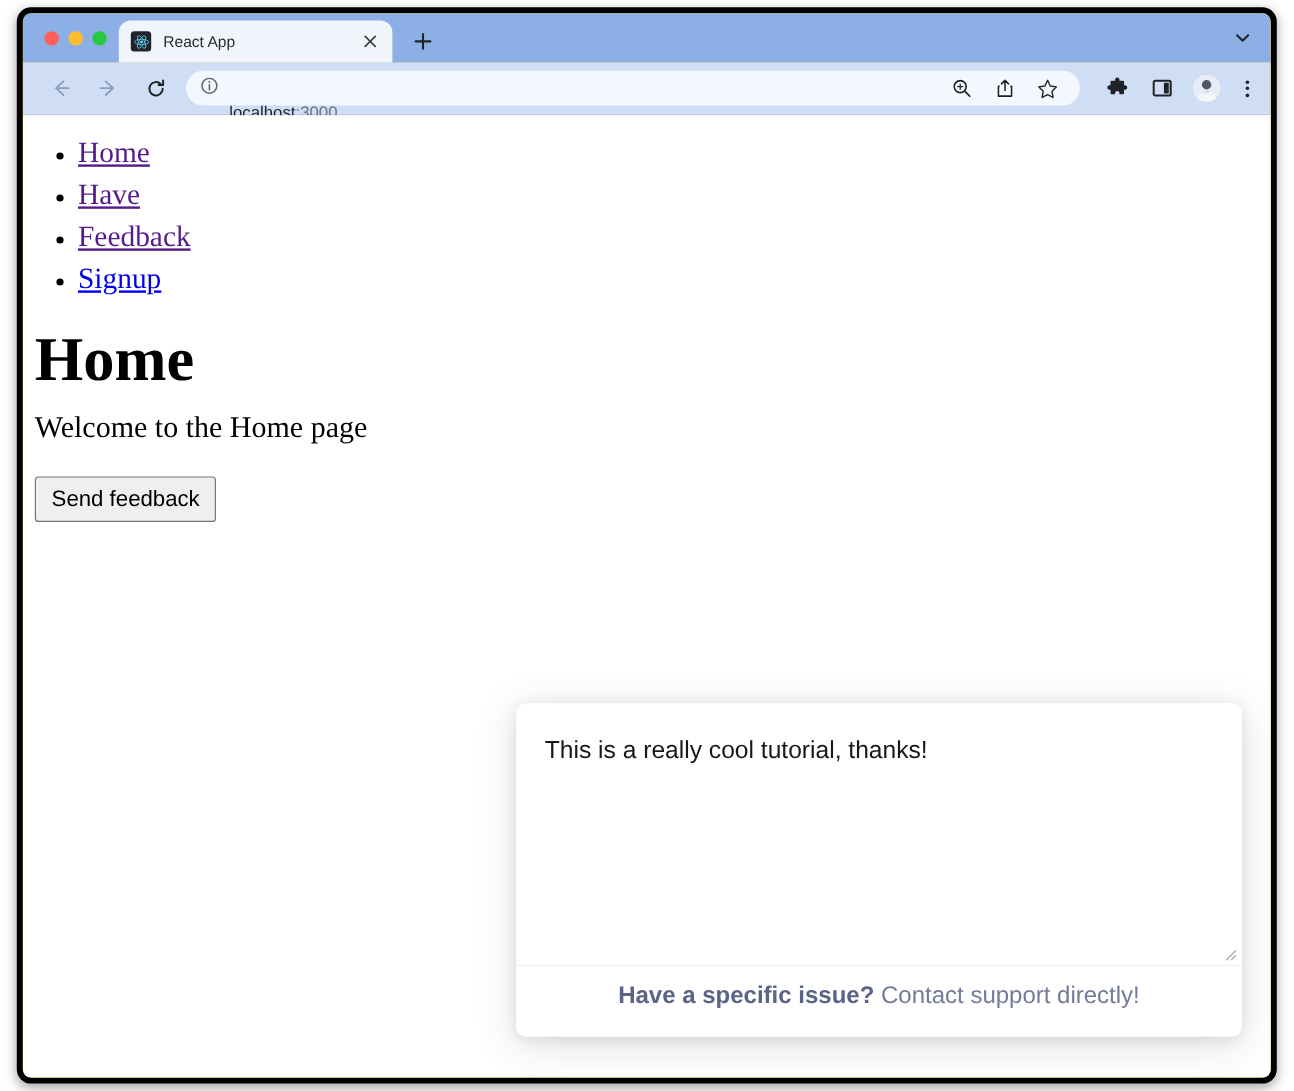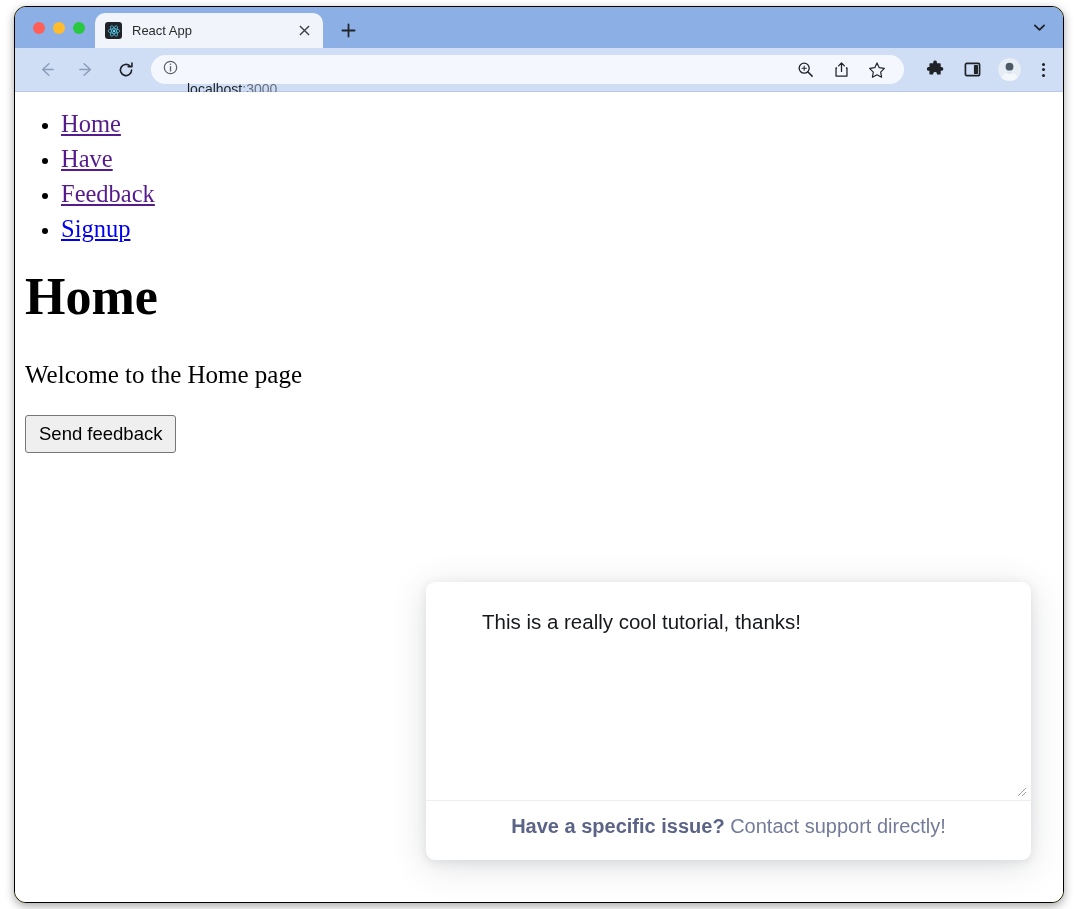--- a/index.html
+++ b/index.html
@@ -11,21 +11,21 @@
     overflow: hidden;
   }
 
   
   .browser-window {
     position: absolute;
     left: 14px; top: 6px;
     width: 1050px; height: 897px;
     border-radius: 12px;
     background: #fde047;
-    border: 1px solid #000000;
+    border: 5px solid #000000;
     box-shadow: 0 3px 10px rgba(0,0,0,.35);
     overflow: hidden;
   }
 
   
   .tabstrip {
     position: relative;
     height: 41px;
     background: #8cb0e6;
     display: flex;
@@ -170,21 +170,21 @@
 
   .page-h1 {
     margin: 22px 0 0 10px;
     font-family: "Liberation Serif", serif;
     font-size: 52px;
     font-weight: bold;
     color: #000;
     line-height: 1.05;
   }
   .page-p {
-    margin: 36px 0 0 10px;
+    margin: 14px 0 0 10px;
     font-family: "Liberation Serif", serif;
     font-size: 25px;
     color: #000;
   }
   .native-btn {
     margin: 26px 0 0 10px;
     display: inline-block;
     background: #efefef;
     border: 1px solid #767676;
     border-radius: 3px;
@@ -202,21 +202,20 @@
     width: 605px;
     border-radius: 9px;
     background: #ffffff;
     box-shadow: 0 6px 34px rgba(60,64,80,.17), 0 2px 10px rgba(60,64,80,.10);
     overflow: hidden;
   }
   .fb-textarea-wrap {
     position: relative;
     height: 219px;
     border-bottom: 1px solid #eceef1;
-    padding-left: 32px;
   }
   .fb-textarea {
     width: 100%; height: 100%;
     border: 0; outline: none; resize: none;
     padding: 26px 24px 14px 24px;
     font-family: "Liberation Sans", sans-serif;
     font-size: 20.5px;
     color: #16181d;
     background: transparent;
     line-height: 1.35;

